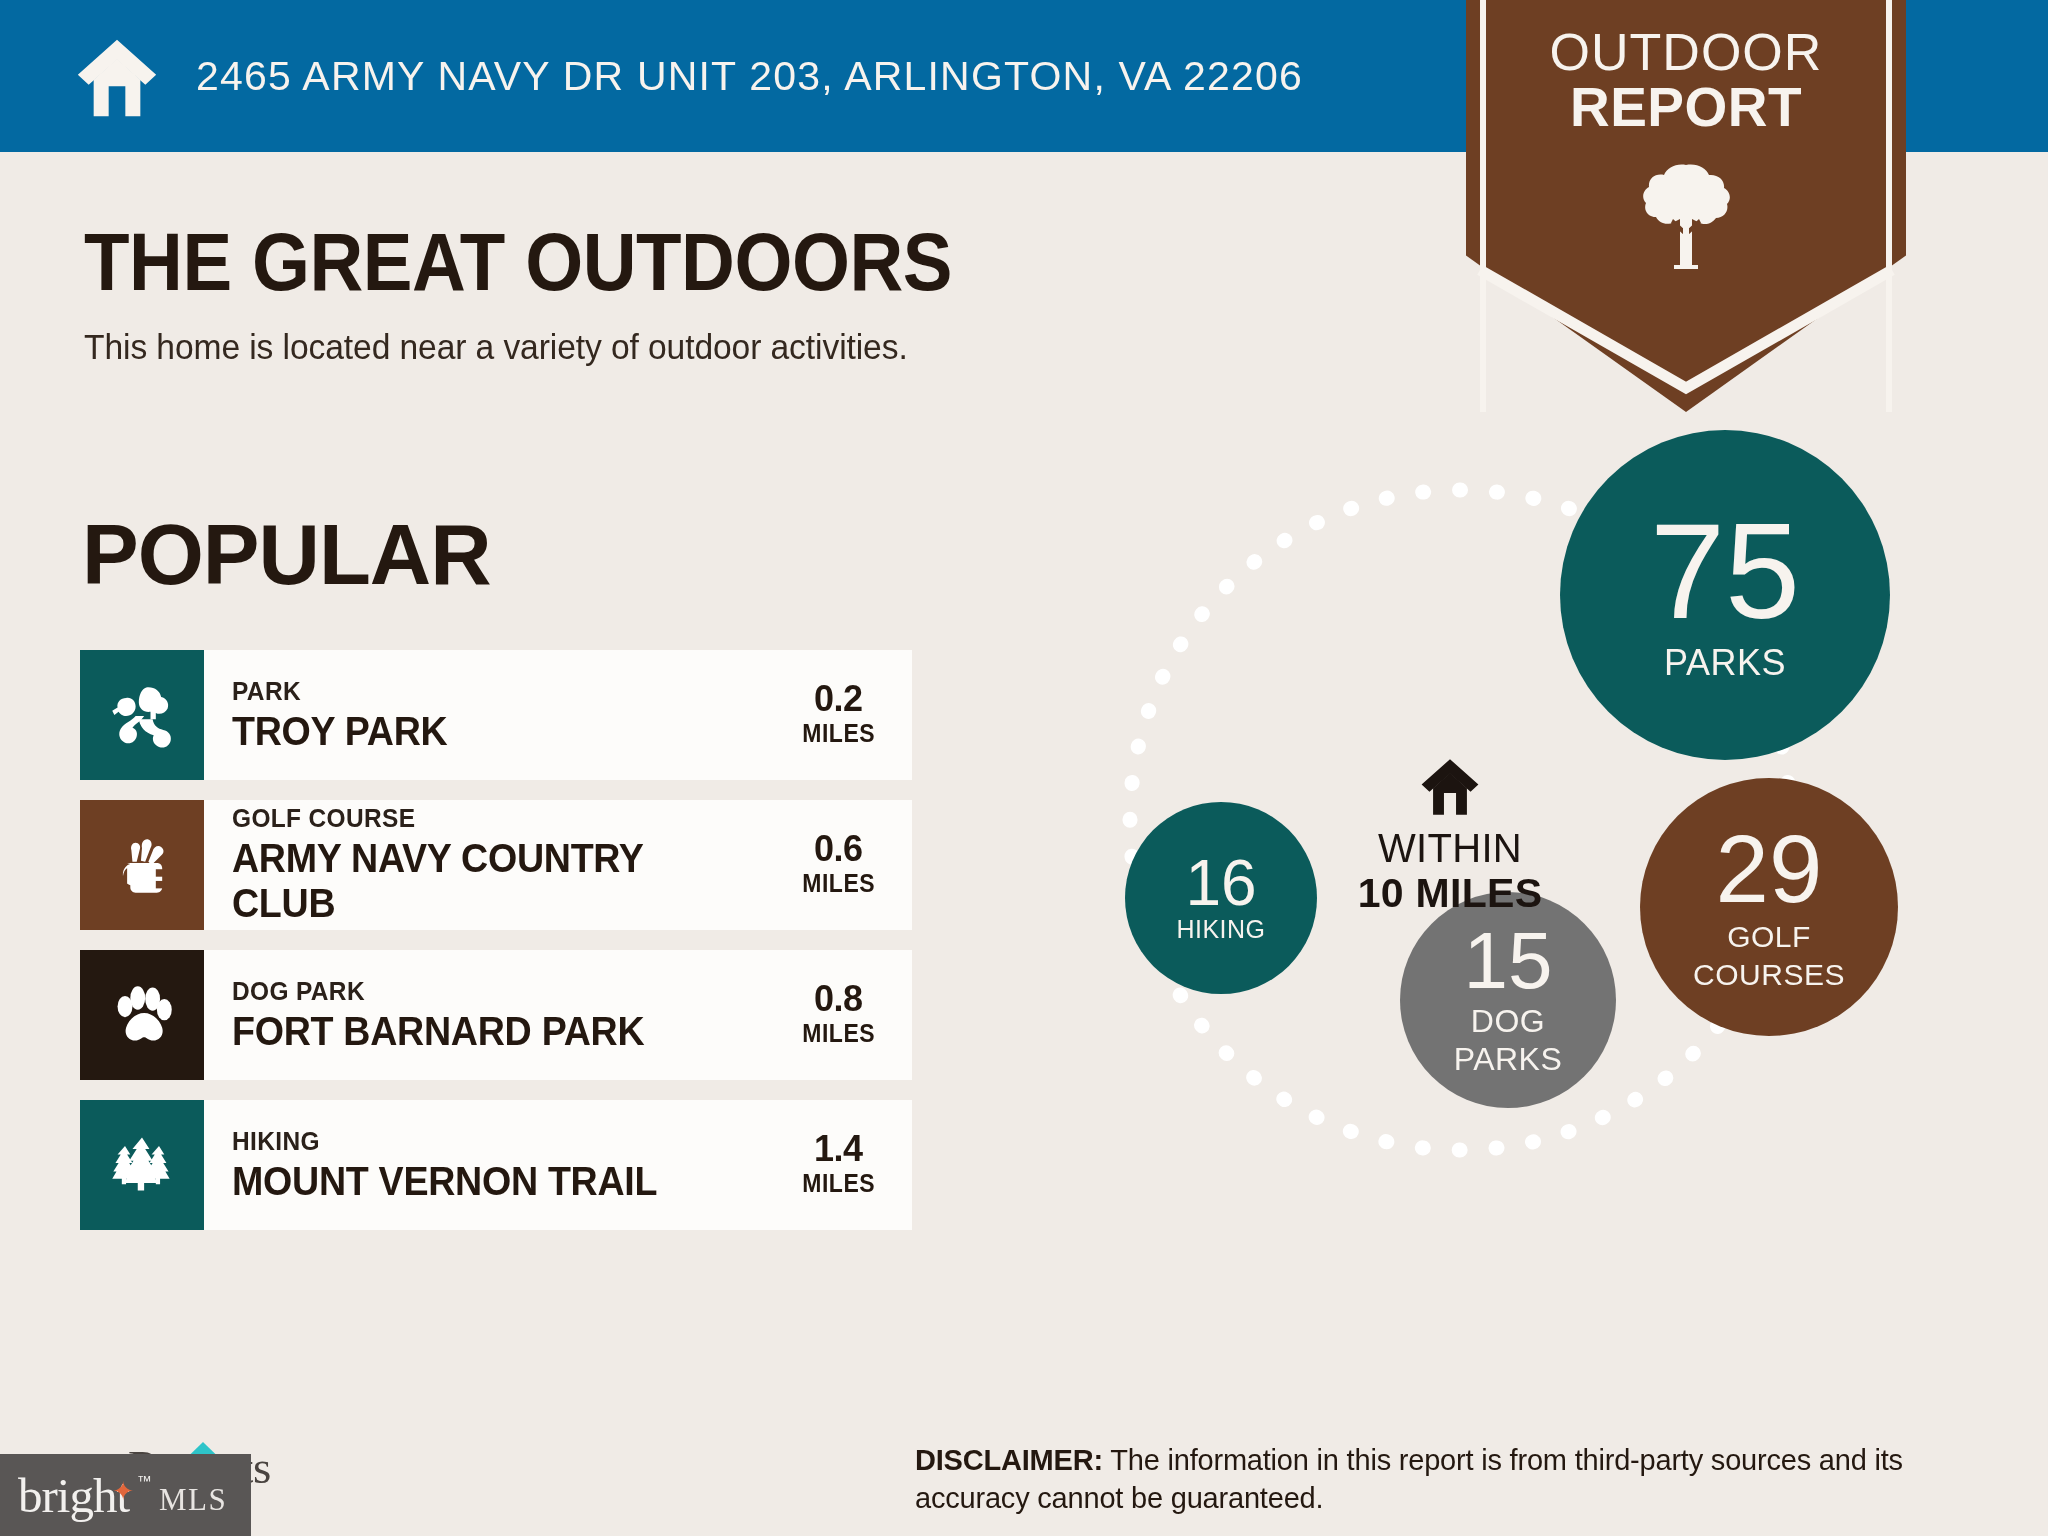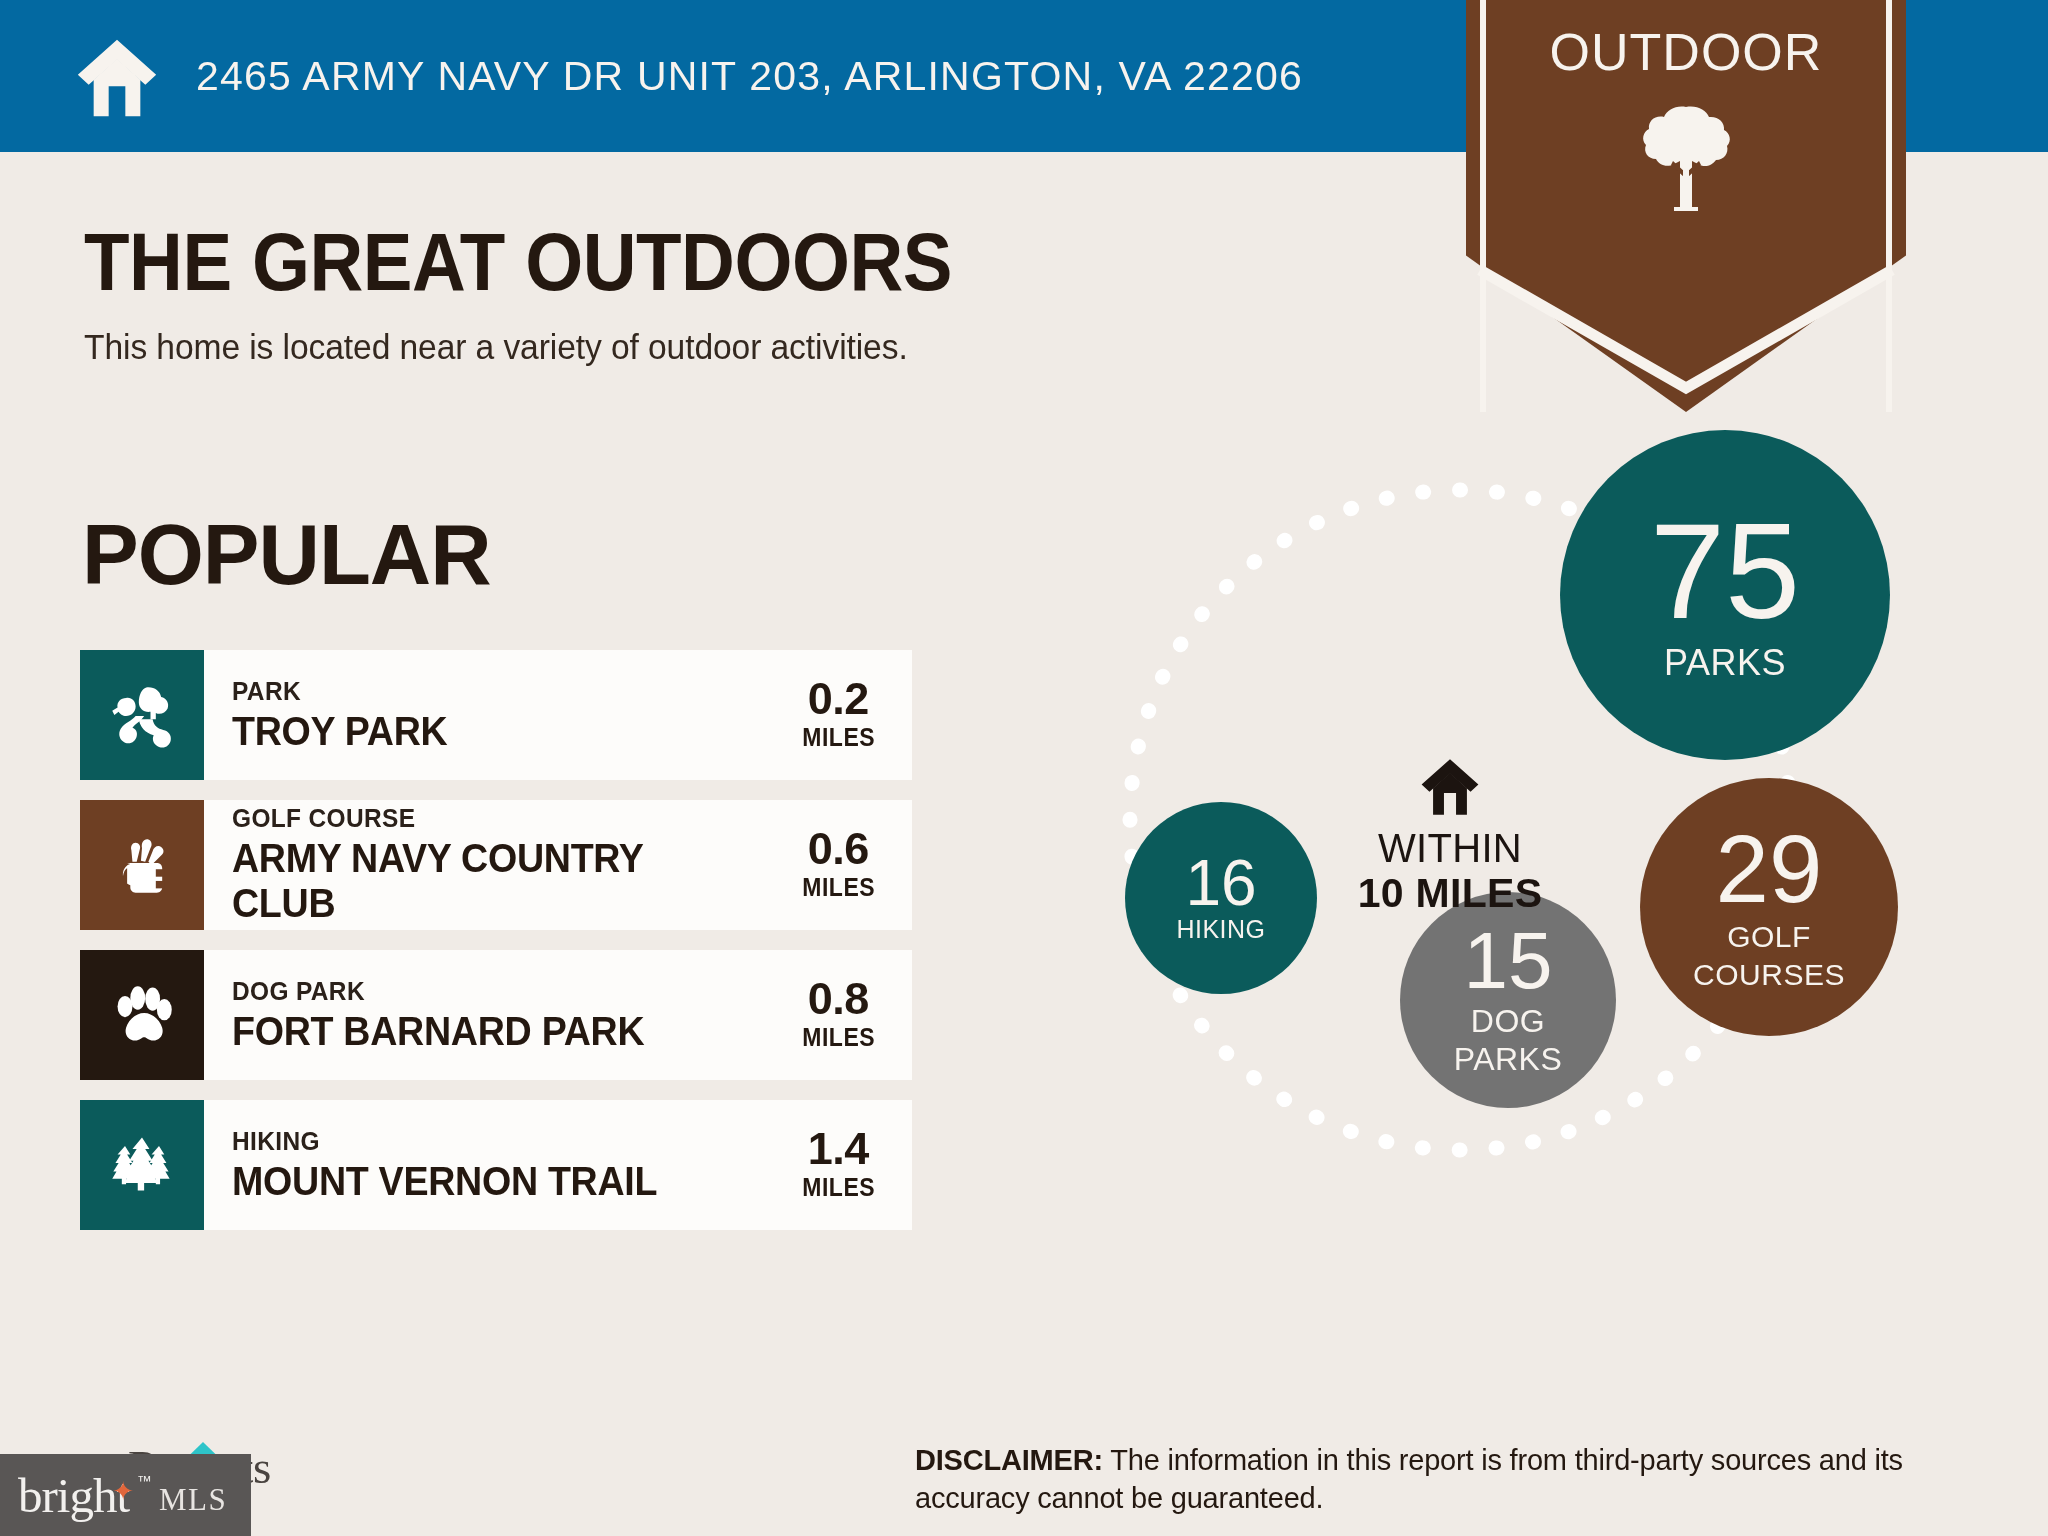--- a/index.html
+++ b/index.html
@@ -196,21 +196,21 @@
     line-height: 1.12;
     margin-top: 2px;
   }
   .row-dist {
     flex: 0 0 auto;
     text-align: center;
     padding-right: 34px;
     padding-left: 14px;
   }
   .dist-num {
-    font-size: 45px;
+    font-size: 36px;
     font-weight: 700;
     color: #241810;
     line-height: 1.0;
     letter-spacing: -0.5px;
   }
   .dist-unit {
     font-size: 25px;
     font-weight: 700;
     color: #241810;
     letter-spacing: 0.6px;
@@ -404,20 +404,21 @@
 <div class="badge">
   <div class="badge-shape"></div>
   <div class="badge-inner-border"></div>
   <div class="badge-chev">
     <svg viewBox="0 0 412 120" preserveAspectRatio="none" xmlns="http://www.w3.org/2000/svg">
       <path d="M0 0 L206 118 L412 0" fill="none" stroke="#F7F3EE" stroke-width="11"></path>
     </svg>
   </div>
   <div class="badge-content">
     <div class="badge-line1">OUTDOOR</div>
+    <div class="badge-line2">REPORT</div>
     <div class="badge-tree">
       <svg viewBox="0 0 92 110" xmlns="http://www.w3.org/2000/svg">
         <path d="M46 4 C57 2 66 7 69 14 C78 13 85 19 84 27 C90 30 92 38 87 43 C89 50 84 57 76 57 C72 63 64 65 58 61 L52 58 L52 105 L40 105 L40 58 L34 61 C27 65 19 62 16 56 C8 56 3 49 6 42 C1 37 3 29 9 26 C8 18 15 12 24 14 C27 7 36 2 46 4 Z" fill="#F7F3EE"></path>
         <path d="M43 56 L43 104 L49 104 L49 56 Z M46 70 L33 58 L31 62 L45 75 Z M46 70 L59 58 L61 62 L47 75 Z" fill="#6E3F23"></path>
         <path d="M43 56 L49 56 L49 105 L43 105 Z" fill="#F7F3EE"></path>
         <path d="M34 104 L58 104 L58 108 L34 108 Z" fill="#F7F3EE"></path>
       </svg>
     </div>
   </div>
 </div>

